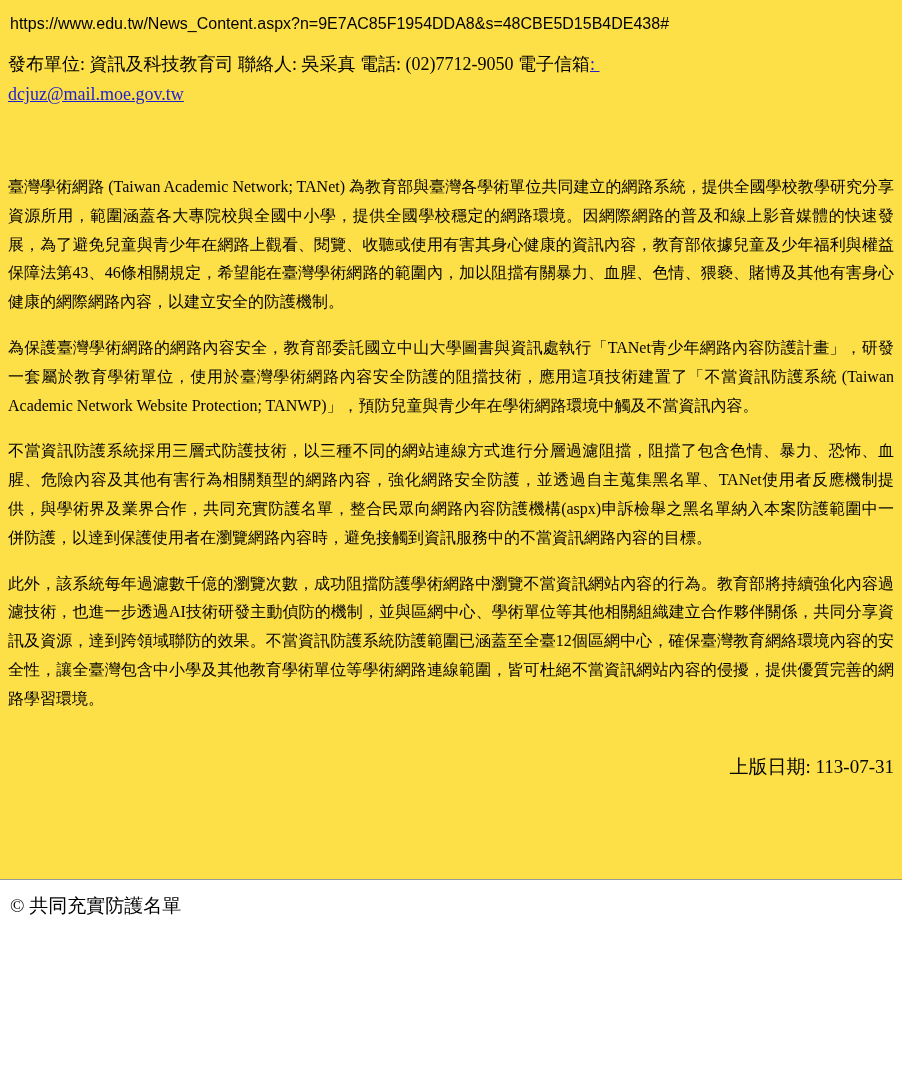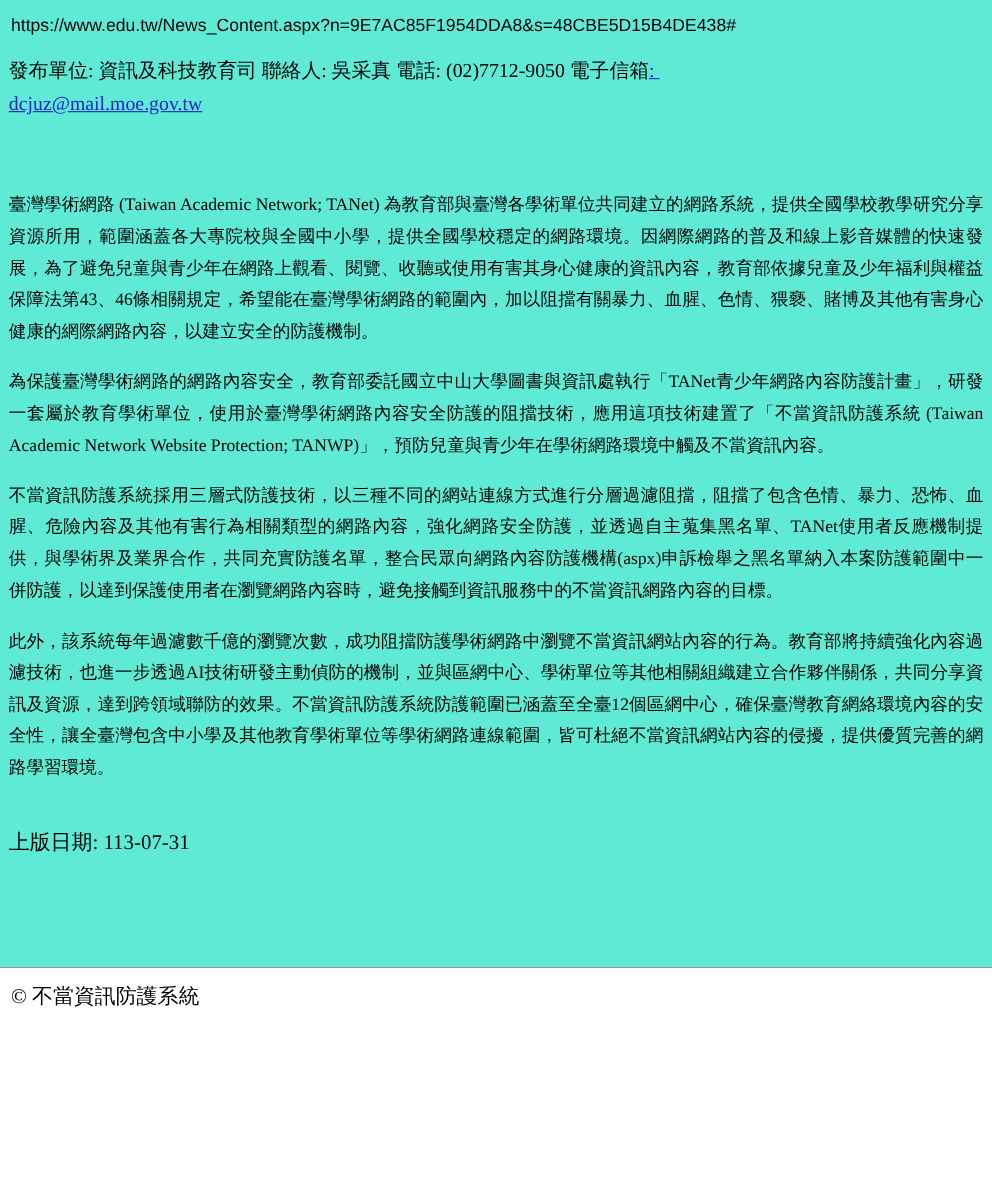--- a/index.html
+++ b/index.html
@@ -8,21 +8,21 @@
     --text-black:#111;
     --rule-gray:#999;
   }
   *{box-sizing:border-box;margin:0;padding:0;}
   html,body{background:#fff;}
   .page{
     position:relative;
     width:902px;
     height:940px;
     overflow:hidden;
-    background:#5eead4;
+    background:#fde047;
     padding:0 8px;
     color:var(--text-black);
     font-family:"Liberation Serif","DejaVu Serif",serif;
   }
   .url-line{
     margin:14px 0 0 2px;
     font-family:"Liberation Sans","DejaVu Sans",sans-serif;
     font-size:16px;
     line-height:19px;
     color:#000;
@@ -53,21 +53,21 @@
   .article p{
     font-size:16px;
     line-height:28.8px;
     text-align:justify;
     text-justify:inter-character;
     margin:0 0 17px 0;
     color:#000;
   }
   .date-line{
     margin-top:40px;
-    text-align:left;
+    text-align:right;
     font-size:19px;
     line-height:25px;
     color:#000;
   }
   .footer{
     position:absolute;
     left:0;
     right:0;
     bottom:0;
     height:61px;
@@ -96,16 +96,16 @@
     <p>為保護臺灣學術網路的網路內容安全，教育部委託國立中山大學圖書與資訊處執行「TANet青少年網路內容防護計畫」，研發一套屬於教育學術單位，使用於臺灣學術網路內容安全防護的阻擋技術，應用這項技術建置了「不當資訊防護系統 (Taiwan Academic Network Website Protection; TANWP)」，預防兒童與青少年在學術網路環境中觸及不當資訊內容。</p>
     <p>不當資訊防護系統採用三層式防護技術，以三種不同的網站連線方式進行分層過濾阻擋，阻擋了包含色情、暴力、恐怖、血腥、危險內容及其他有害行為相關類型的網路內容，強化網路安全防護，並透過自主蒐集黑名單、TANet使用者反應機制提供，與學術界及業界合作，共同充實防護名單，整合民眾向網路內容防護機構(aspx)申訴檢舉之黑名單納入本案防護範圍中一併防護，以達到保護使用者在瀏覽網路內容時，避免接觸到資訊服務中的不當資訊網路內容的目標。</p>
     <p>此外，該系統每年過濾數千億的瀏覽次數，成功阻擋防護學術網路中瀏覽不當資訊網站內容的行為。教育部將持續強化內容過濾技術，也進一步透過AI技術研發主動偵防的機制，並與區網中心、學術單位等其他相關組織建立合作夥伴關係，共同分享資訊及資源，達到跨領域聯防的效果。不當資訊防護系統防護範圍已涵蓋至全臺12個區網中心，確保臺灣教育網絡環境內容的安全性，讓全臺灣包含中小學及其他教育學術單位等學術網路連線範圍，皆可杜絕不當資訊網站內容的侵擾，提供優質完善的網路學習環境。</p>
   </div>
 
   <div class="date-line">
     <span>上版日期: </span><span>113-07-31</span>
   </div>
 
   <div class="footer">
-    <span>© 不當資訊防護系統</span>
+    <span>© 共同充實防護名單</span>
   </div>
 
 </div>
 
 </body></html>

